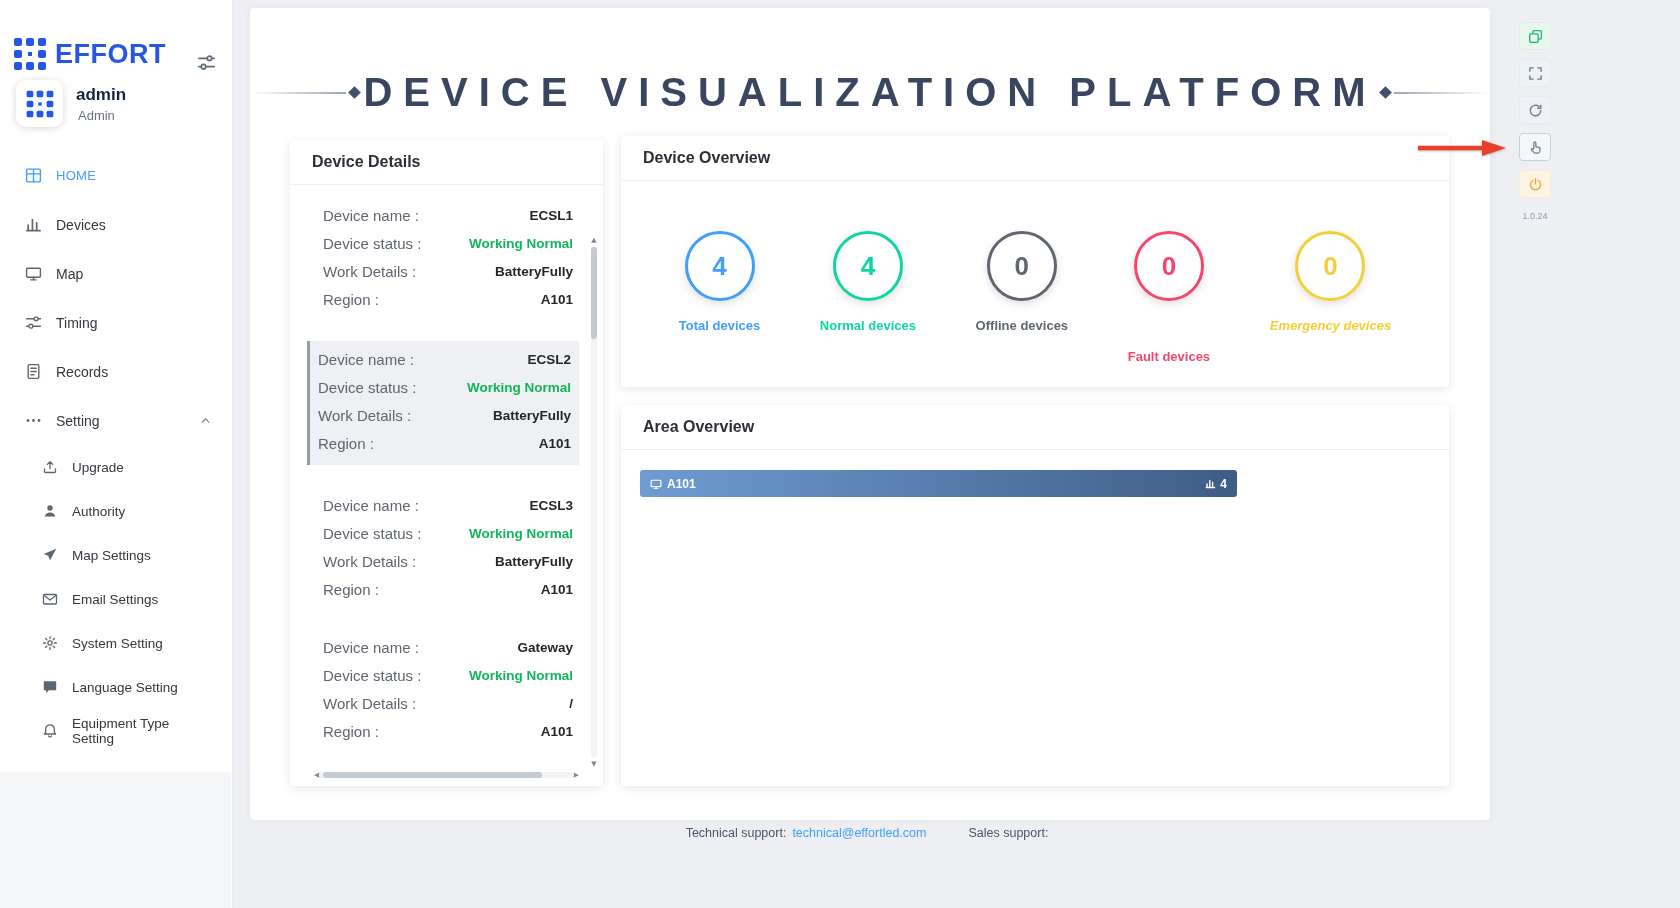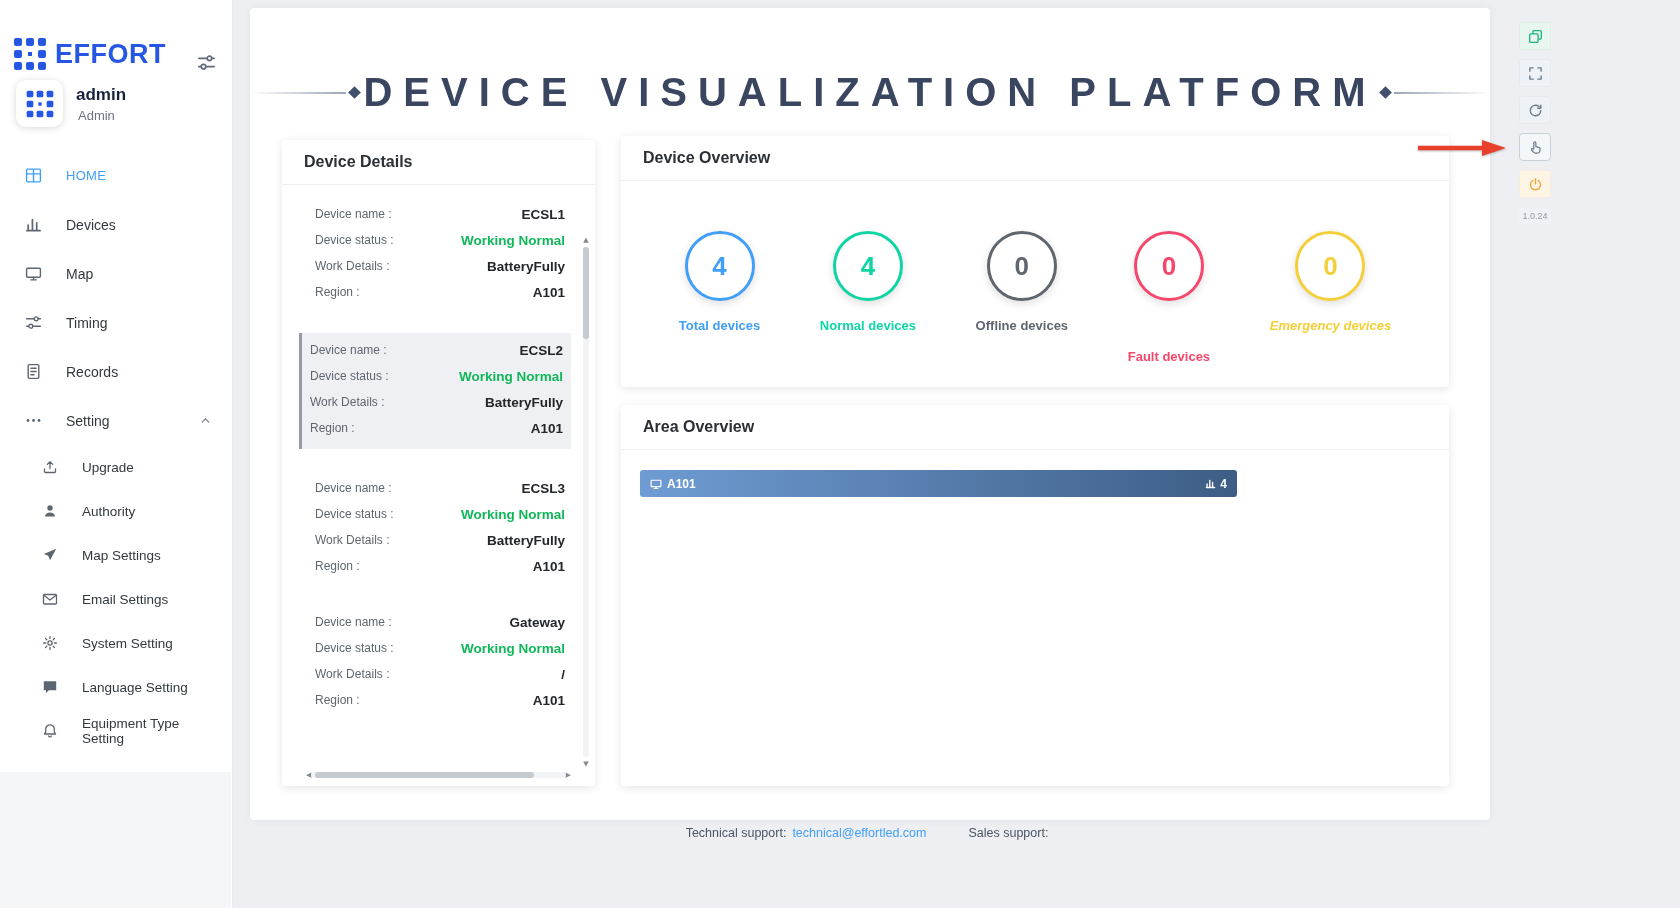--- a/index.html
+++ b/index.html
@@ -22,21 +22,21 @@
   .sb-header { height:72px; display:flex; align-items:flex-end; padding:0 16px 0 12px; }
   .logo { display:flex; align-items:center; gap:7px; }
   .logo-text { font-size:27px; font-weight:bold; color:#2557e3; letter-spacing:.5px; }
   .sb-filter { margin-left:auto; color:#5f6b7a; cursor:pointer; }
   .user-card { display:flex; align-items:center; gap:13px; padding:8px 16px 24px; cursor:pointer; }
   .avatar { width:47px; height:47px; border-radius:10px; background:#fff; box-shadow:0 1px 7px rgba(0,0,0,.16); display:flex; align-items:center; justify-content:center; }
   .user-name { font-size:17px; font-weight:bold; color:#17233d; }
   .user-role { font-size:13px; color:#6b7280; margin-top:3px; margin-left:2px; }
 
   .nav-item {
-    height:49px; display:flex; align-items:center; gap:24px;
+    height:49px; display:flex; align-items:center; gap:14px;
     padding:0 20px 0 25px; font-size:14px; color:#33383f; cursor:pointer;
   }
   .nav-item .nicon { color:#5c6670; display:flex; }
   .nav-item.active, .nav-item.active .nicon { color:#419ef9; }
   .nav-item.active .nlabel { font-size:13px; letter-spacing:.3px; }
   .chevron { margin-left:auto; color:#7a828c; display:flex; }
   .nav-sub .nav-item { height:44px; padding-left:42px; font-size:13.5px; }
 
   
   .content-card {
@@ -47,26 +47,26 @@
   .page-title { font-size:40px; font-weight:800; letter-spacing:11px; color:#3a4660; white-space:nowrap; }
   .decor-line { width:132px; height:2px; }
   .decor-line.left  { background:linear-gradient(90deg, rgba(76,92,122,0), rgba(76,92,122,.55)); }
   .decor-line.right { background:linear-gradient(270deg, rgba(76,92,122,0), rgba(76,92,122,.55)); }
   .diamond { width:9px; height:9px; background:#43506c; transform:rotate(45deg); flex:none; }
 
   .panel { position:absolute; background:#fff; border-radius:4px; box-shadow:0 2px 10px rgba(0,0,0,.10); }
   .panel-header { padding:13px 22px; font-size:16px; font-weight:bold; color:#2b2f36; border-bottom:1px solid #efefef; }
 
   
-  .dd-panel { left:32px; top:132px; width:313px; height:646px; }
+  .dd-panel { left:40px; top:132px; width:313px; height:646px; }
   .dd-body { position:relative; padding:14px 30px 10px 28px; height:calc(100% - 46px); }
   .entry { padding:2px 0 4px 2px; margin-bottom:24px; border-left:3px solid transparent; }
   .entry.selected { background:#eff0f3; border-left:3px solid #949ca9; padding:4px 8px 8px 8px; margin-left:-11px; margin-right:-6px; }
   .drow { display:flex; justify-content:space-between; align-items:center; padding:5.5px 0; }
-  .dlbl { font-size:12px; color:#5f6670; }
+  .dlbl { font-size:15px; color:#5f6670; }
   .dval { font-size:13.5px; font-weight:bold; color:#23262b; }
   .dval.status { color:#10b759; }
 
   .vscroll { position:absolute; right:3px; top:50px; bottom:16px; width:12px; }
   .scroll-arrow { font-family:"DejaVu Sans", sans-serif; font-size:7px; color:#828892; text-align:center; height:10px; line-height:10px; cursor:pointer; }
   .vscroll .track { position:absolute; top:12px; bottom:12px; left:3px; width:6px; background:#f2f3f5; border-radius:3px; }
   .vscroll .thumb { position:absolute; top:12px; left:3px; width:6px; height:92px; background:#c5c9d0; border-radius:3px; cursor:pointer; }
   .hscroll { position:absolute; left:24px; right:24px; bottom:5px; height:10px; display:flex; align-items:center; }
   .hscroll .track { flex:1; height:6px; background:#f2f3f5; border-radius:3px; position:relative; }
   .hscroll .thumb { position:absolute; left:4px; top:0; width:86%; height:6px; background:#c5c9d0; border-radius:3px; cursor:pointer; }

